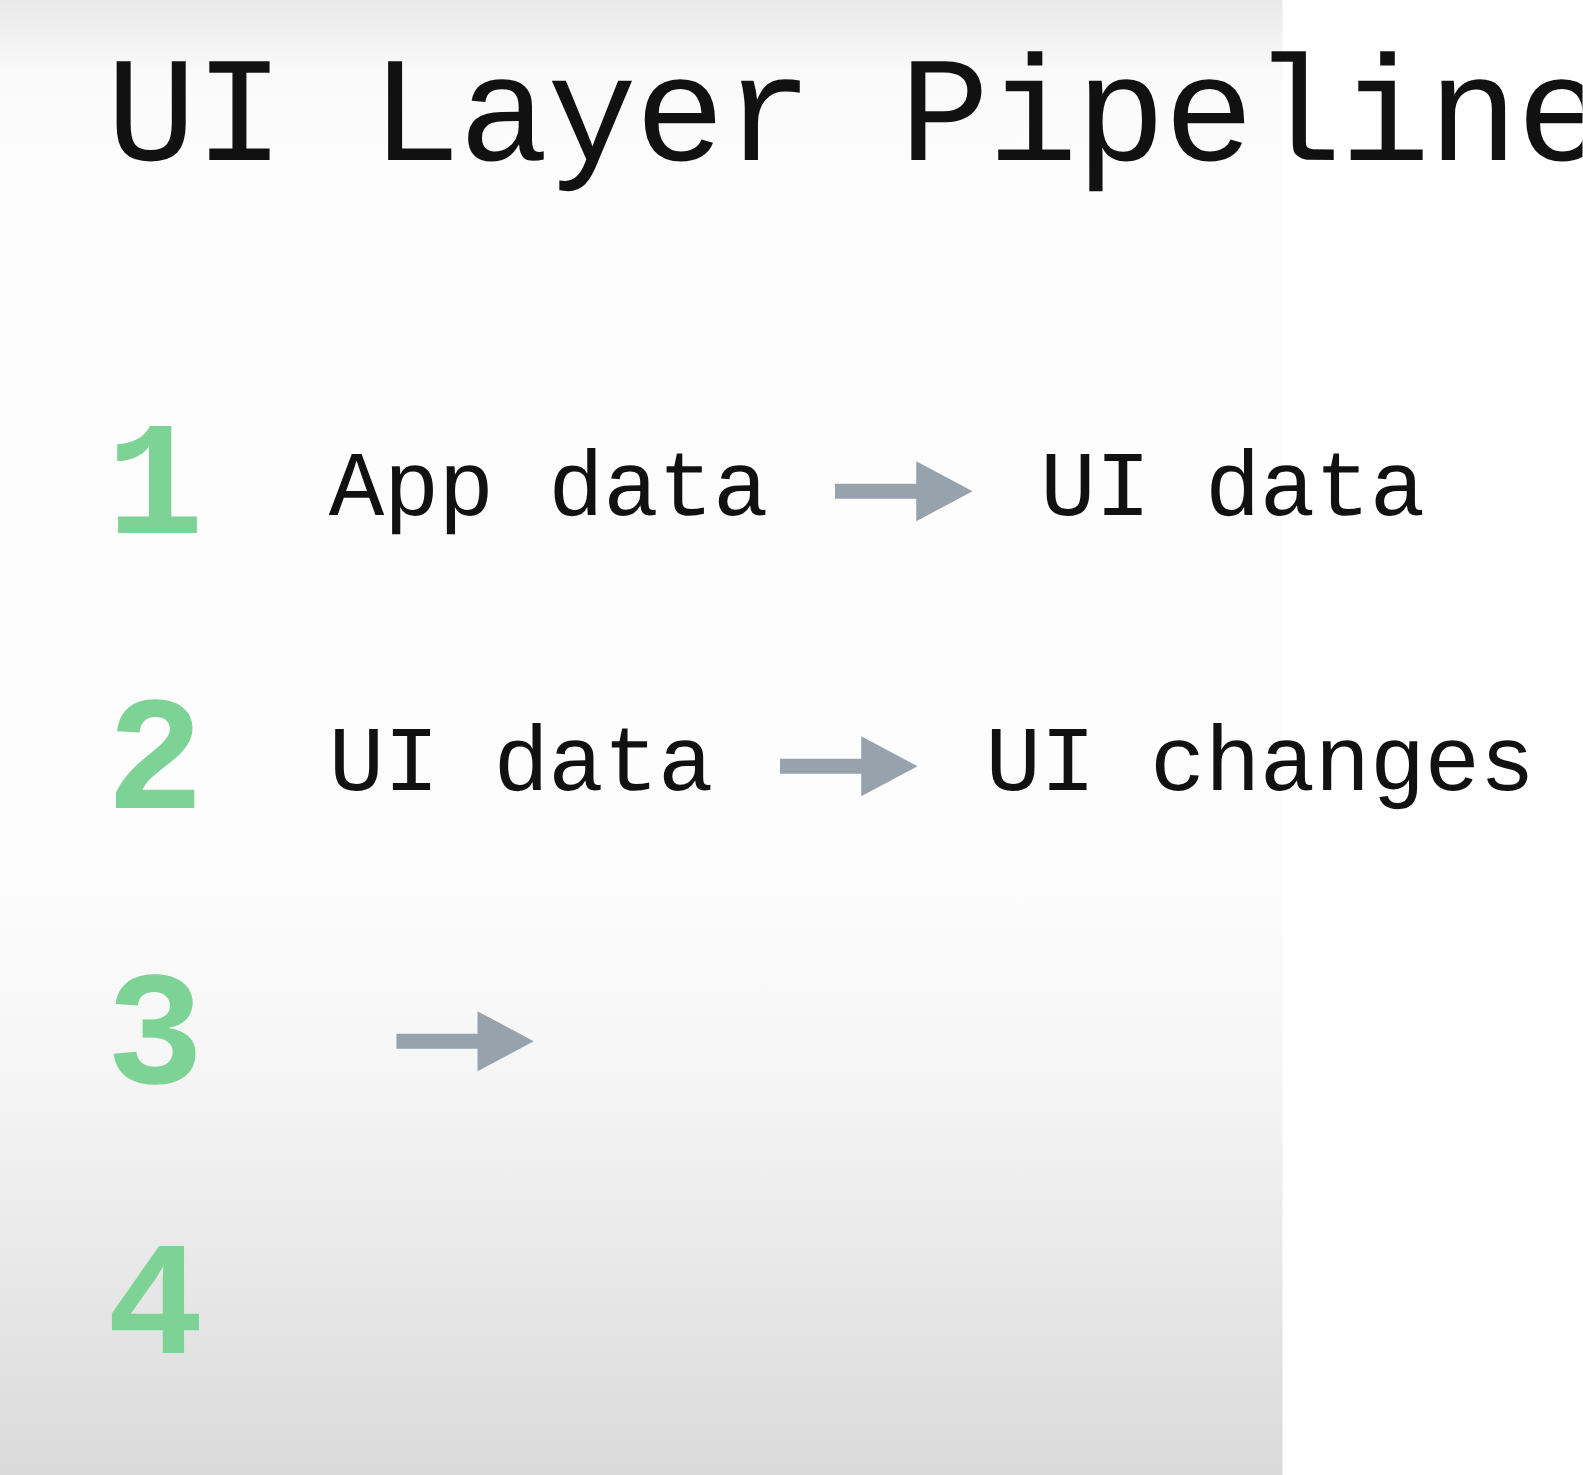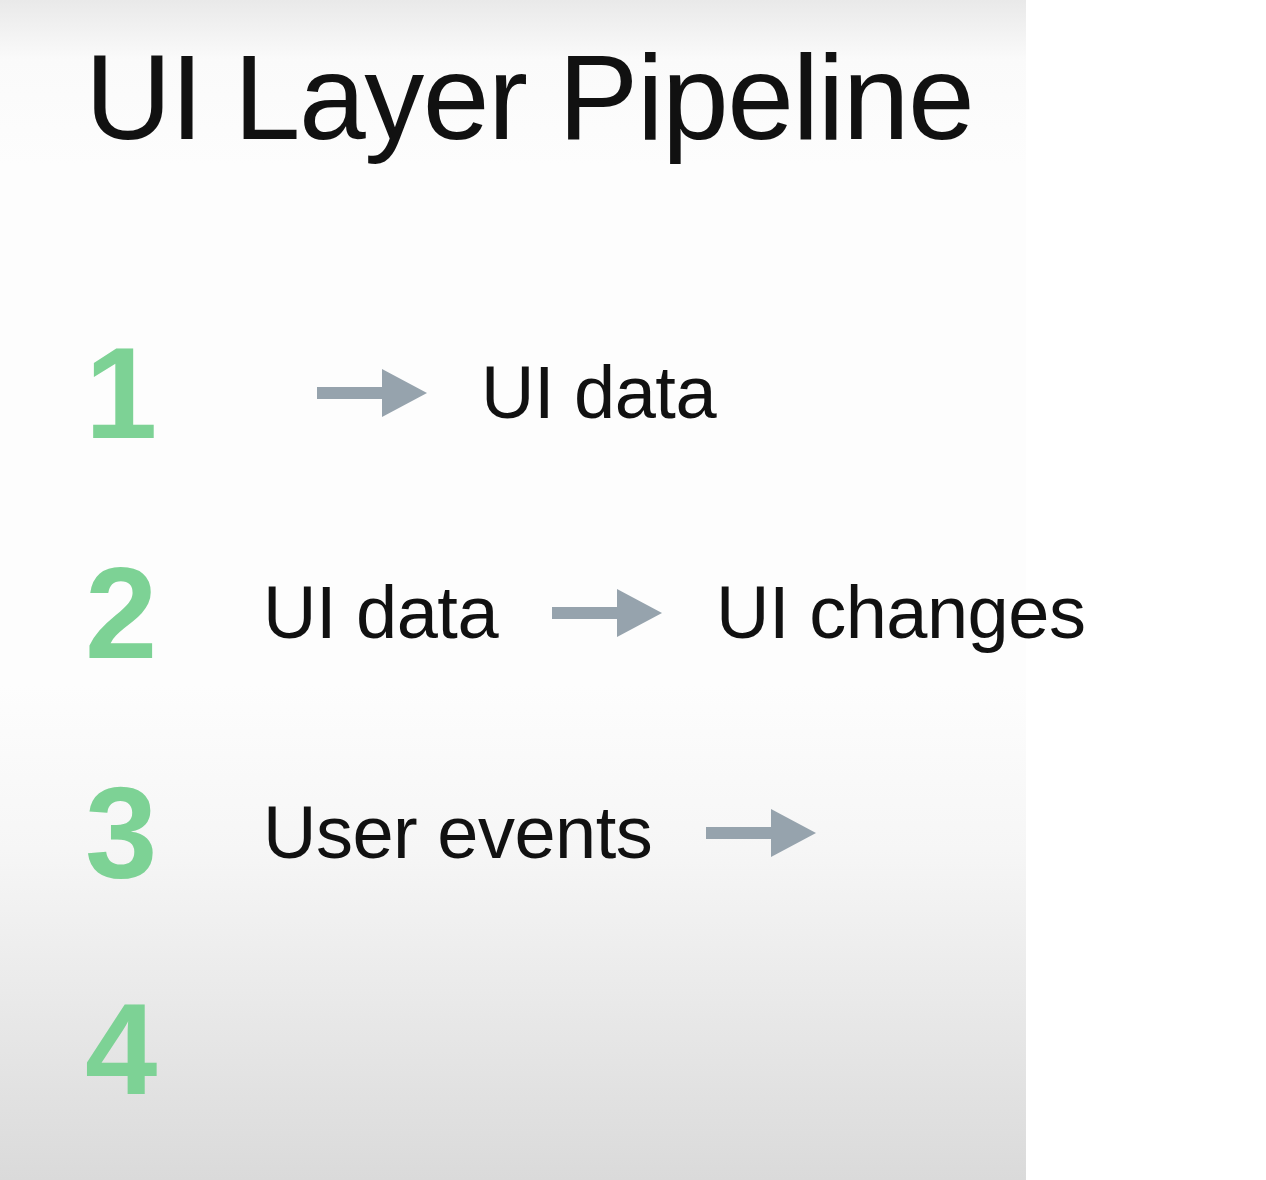--- a/index.html
+++ b/index.html
@@ -18,20 +18,21 @@
     width: 1026px;
     height: 1180px;
     background: linear-gradient(180deg,
       var(--bg-top, #E9E9E9) 0%,
       #FAFAFA 5%,
       var(--bg-mid, #FDFDFD) 14%,
       var(--bg-mid, #FDFDFD) 58%,
       #F6F6F6 72%,
       #E6E6E6 88%,
       var(--bg-bottom, #DADADA) 100%);
+    font-family: Liberation Mono, monospace;
   }
   .title {
     position: absolute;
     left: 85px;
     top: 28px;
     margin: 0;
     font-size: 120px;
     line-height: 1.15;
     font-weight: 500;
     letter-spacing: -1.5px;
@@ -75,40 +76,40 @@
 </style>
 </head>
 <body>
 
 <div class="slide">
 
   <h1 class="title">UI Layer Pipeline</h1>
 
   <div class="step" style="top:328px">
     <span class="num">1</span>
+    <span class="label">App data</span>
     <svg class="arrow" width="110" height="48" viewBox="0 0 110 48">
       <rect class="shape" x="0" y="18" width="70" height="12"></rect>
       <polygon class="shape" points="65,0 110,24 65,48"></polygon>
     </svg>
     <span class="label">UI data</span>
   </div>
 
   <div class="step" style="top:548px">
     <span class="num">2</span>
     <span class="label">UI data</span>
     <svg class="arrow" width="110" height="48" viewBox="0 0 110 48">
       <rect class="shape" x="0" y="18" width="70" height="12"></rect>
       <polygon class="shape" points="65,0 110,24 65,48"></polygon>
     </svg>
     <span class="label">UI changes</span>
   </div>
 
   <div class="step" style="top:768px">
     <span class="num">3</span>
-    <span class="label">User events</span>
     <svg class="arrow" width="110" height="48" viewBox="0 0 110 48">
       <rect class="shape" x="0" y="18" width="70" height="12"></rect>
       <polygon class="shape" points="65,0 110,24 65,48"></polygon>
     </svg>
   </div>
 
   <div class="step" style="top:984px">
     <span class="num">4</span>
   </div>
 

